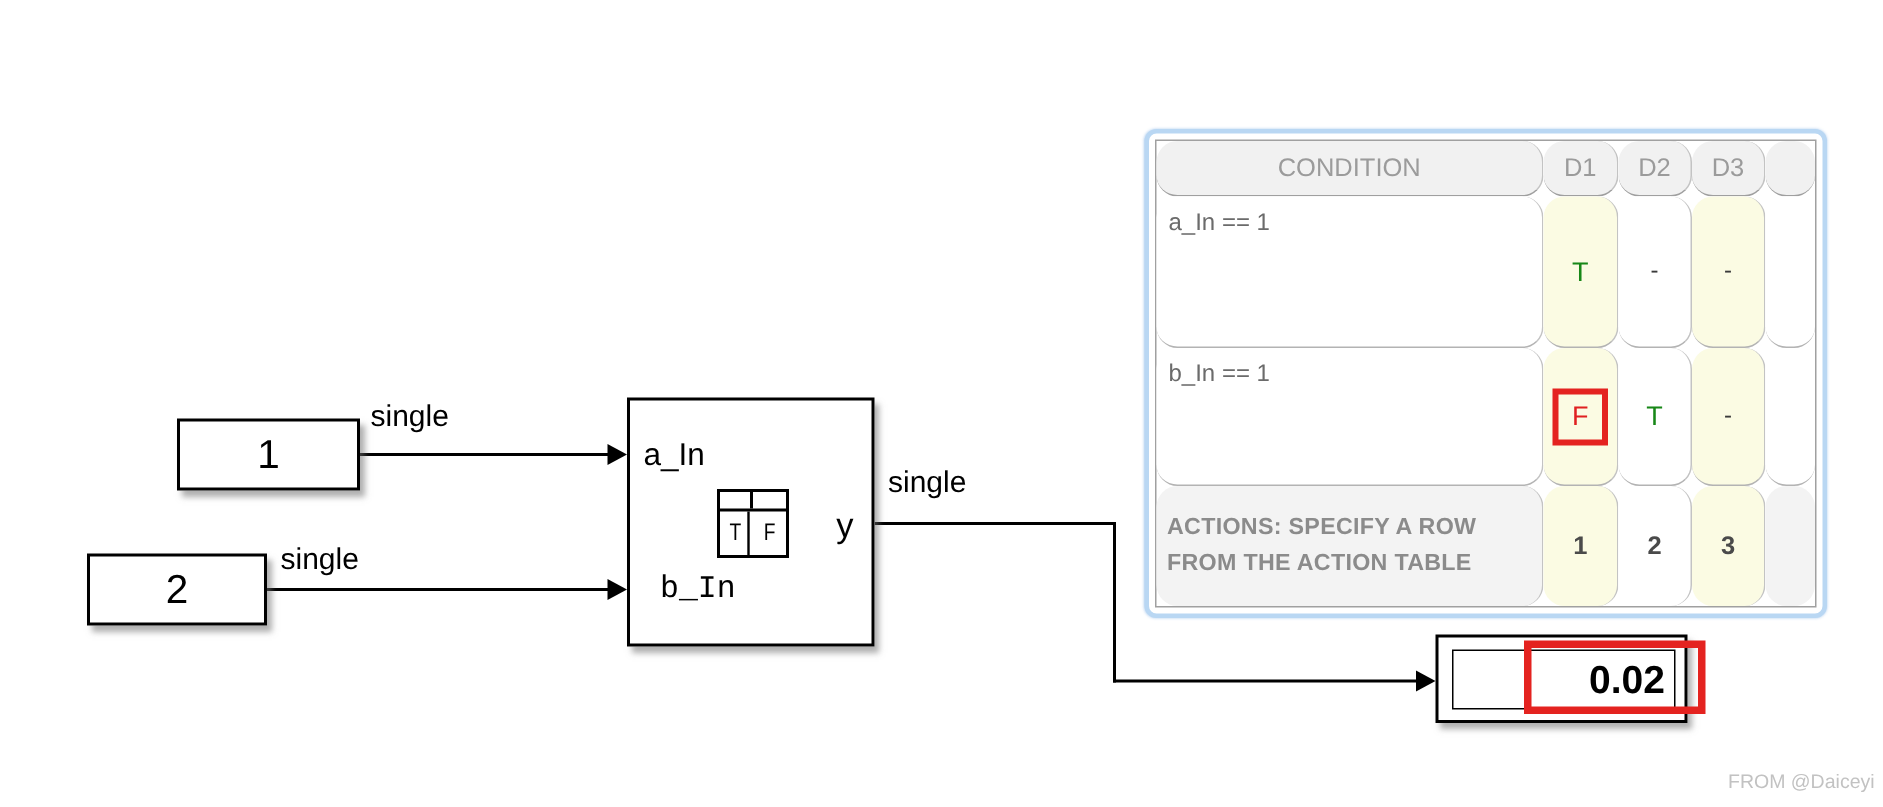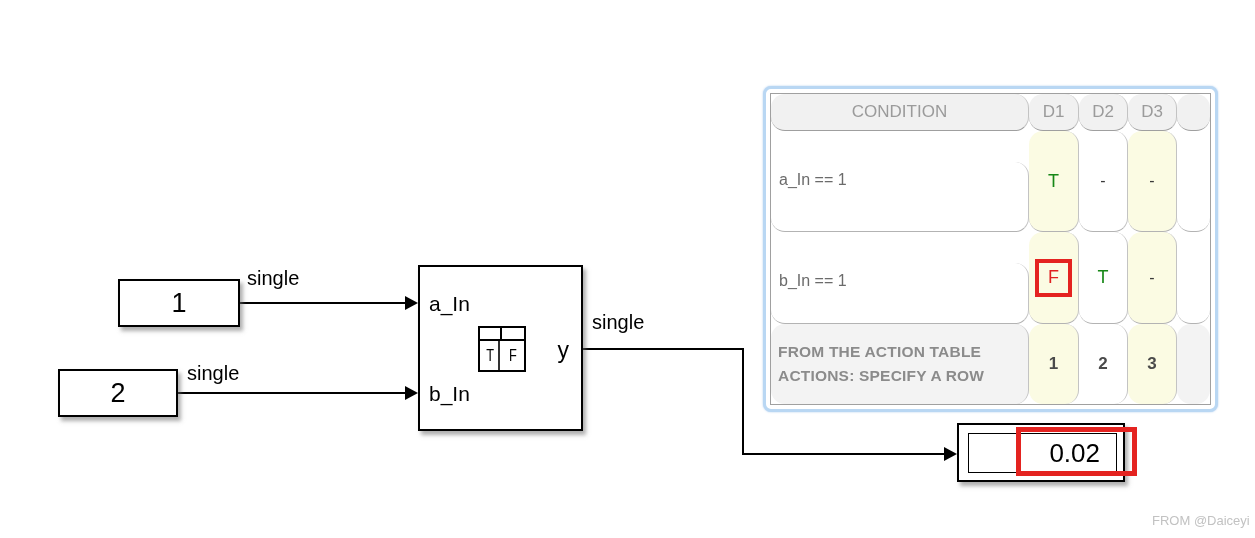--- a/index.html
+++ b/index.html
@@ -12,38 +12,38 @@
     box-shadow: 3px 4px 4px rgba(110,110,110,0.55);
   }
   .const-block { display: flex; align-items: center; justify-content: center;
     font-size: 27px; color: #000; }
   #const1 { left: 118px; top: 279px; width: 122px; height: 48px; }
   #const2 { left: 58px;  top: 369px; width: 120px; height: 48px; }
 
   #ttblock { left: 418px; top: 265px; width: 165px; height: 166px; padding-left: 40px; }
   .port-label { position: absolute; font-size: 21px; color: #000; }
   #port-a { left: 9px;  top: 25px; }
-  #port-b { left: 9px;  top: 115px; }
+  #port-b { left: 20px;  top: 115px; font-family: Liberation Mono, monospace; }
   #port-y { right: 12px; top: 70px; font-size: 23px; }
 
   
   .tt-icon { position: absolute; left: 58px; top: 59px; width: 48px; height: 46px;
     border: 2px solid #000; display: grid; grid-template-rows: 13px 1fr; }
   .tt-icon .r1 { display: grid; grid-template-columns: 1fr 1fr; border-bottom: 2px solid #000; }
   .tt-icon .r2 { display: grid; grid-template-columns: 1fr 1fr; }
   .tt-icon .r1 span:first-child, .tt-icon .r2 span:first-child { border-right: 2px solid #000; }
   .tt-icon .r2 span { display: flex; align-items: center; justify-content: center;
     font-size: 16px; font-weight: 400; font-family: "Liberation Sans", sans-serif;
     transform: scaleX(0.8); color: #000; }
 
   
   #display { left: 957px; top: 423px; width: 168px; height: 59px; }
   #display .readout { position: absolute; left: 9px; top: 8px; width: 149px; height: 40px;
     border: 1.5px solid #000; display: flex; align-items: center; justify-content: flex-end;
-    font-size: 26px; color: #000; padding-right: 16px; }
+    font-size: 26px; color: #000; padding-right: 6px; font-weight: bold; }
   .red-highlight-display { position: absolute; left: 1016px; top: 427px; width: 121px; height: 49px;
     border: 5px solid #e42320; background: transparent; z-index: 5; }
 
   
   .wire { position: absolute; background: #000; }
   .arrow-right { position: absolute; width: 0; height: 0;
     border-top: 7px solid transparent; border-bottom: 7px solid transparent;
     border-left: 13px solid #000; }
   .signal-label { position: absolute; font-size: 20px; color: #000; }
 
@@ -52,21 +52,21 @@
     background: #fff; border: 3px solid #b9d7f3; border-radius: 8px; padding: 4px;
     box-shadow: 0 0 2px rgba(150,190,235,0.8); }
   .tt-grid { width: 100%; height: 100%; border: 1px solid #a0a0a0;
     display: grid; grid-template-columns: 258px 50px 49px 49px 1fr;
     grid-template-rows: 37px 101px 92px 1fr; }
   .cell { border-right: 1px solid #c3c3c3; border-bottom: 1px solid #b3b3b3; border-radius: 14px; }
   .cell.last-col { border-right: none; }
   .cell.last-row { border-bottom: none; }
   .hcell { background: #f1f1f1; display: flex; align-items: center; justify-content: center;
     color: #9b9b9b; font-size: 17px; border-bottom: 1px solid #9f9f9f; }
-  .cond-cell { background: #fff; color: #6b6b6b; font-size: 16px; padding: 9px 0 0 8px; margin-top: 31px; }
+  .cond-cell { background: #fff; color: #6b6b6b; font-size: 16px; padding: 9px 0 0 8px; }
   .val-cell { display: flex; align-items: center; justify-content: center; font-size: 18px; }
   .yellow { background: #fbfbe3; }
   .white { background: #ffffff; }
   .grayfill { background: #f3f3f3; }
   .t-green { color: #178717; }
   .f-red { color: #e02020; }
   .dash { color: #3a3a3a; font-size: 16px; }
   .num { color: #4a4a4a; font-weight: bold; font-size: 17px; }
   .red-box-cell { display: flex; align-items: center; justify-content: center;
     width: 37px; height: 38px; border: 4px solid #e42320; }
@@ -139,22 +139,22 @@
 
     <div class="cell cond-cell">b_In == 1</div>
     <div class="cell val-cell yellow">
       <span class="red-box-cell f-red">F</span>
     </div>
     <div class="cell val-cell white t-green">T</div>
     <div class="cell val-cell yellow dash">-</div>
     <div class="cell white last-col"></div>
 
     <div class="cell actions-cell last-row">
+      <span>ACTIONS: SPECIFY A ROW</span>
       <span>FROM THE ACTION TABLE</span>
-      <span>ACTIONS: SPECIFY A ROW</span>
     </div>
     <div class="cell val-cell yellow num last-row">1</div>
     <div class="cell val-cell white num last-row">2</div>
     <div class="cell val-cell yellow num last-row">3</div>
     <div class="cell grayfill last-col last-row"></div>
   </div>
 </div>
 
 <div class="watermark">FROM @Daiceyi</div>
 

